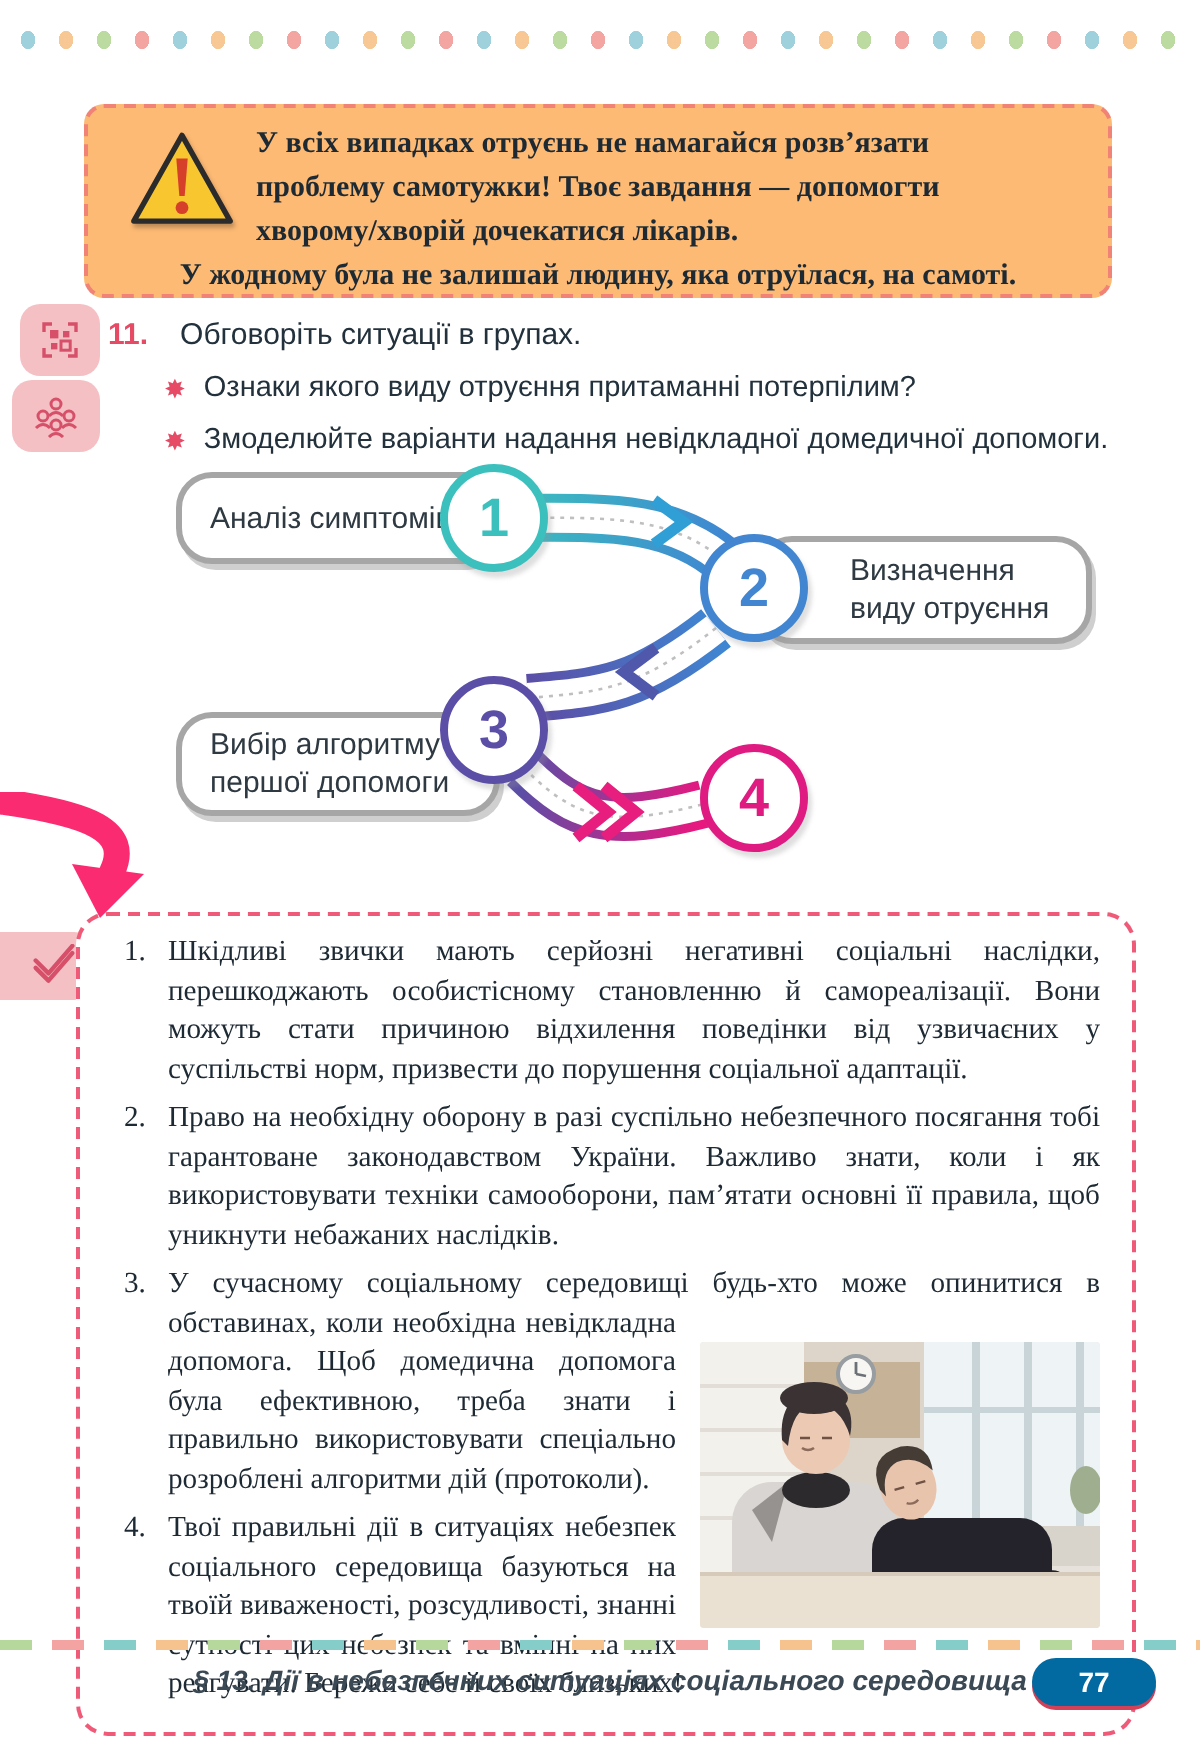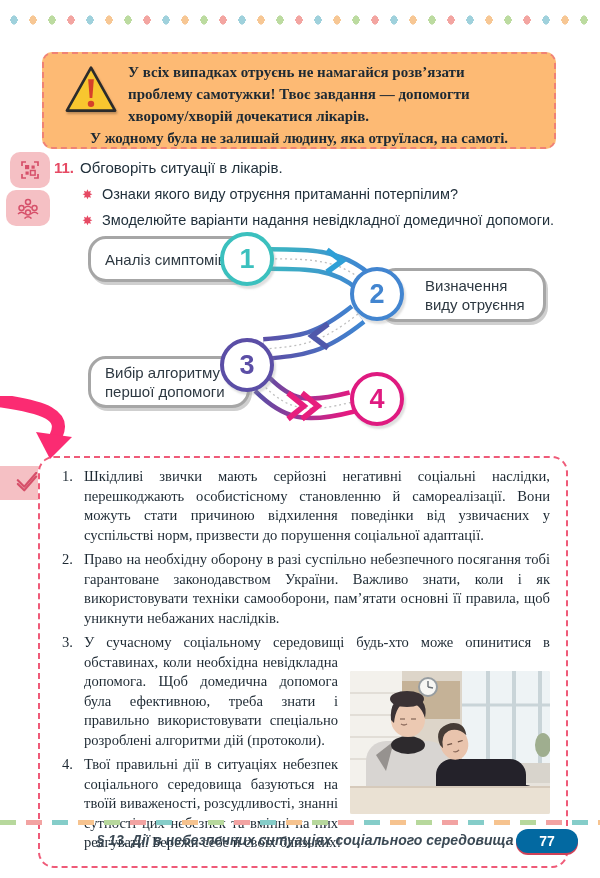--- a/index.html
+++ b/index.html
@@ -29,21 +29,21 @@
 
   
   .tab{position:absolute;background:#f5c0c4;display:flex;align-items:center;justify-content:center;}
   .tab-qr{left:10px;top:152px;width:40px;height:36px;border-radius:10px;}
   .tab-people{left:6px;top:190px;width:44px;height:36px;border-radius:10px;}
   .tab-check{left:0;top:466px;width:54px;height:34px;border-radius:0 17px 17px 0;}
 
   
   .task{position:absolute;left:54px;top:158px;width:512px;}
   .task-head{font-size:15px;line-height:20px;color:#22313c;}
-  .task-num{color:#e64a64;font-weight:700;margin-right:6px;}
+  .task-num{color:#e64a64;font-weight:700;margin-right:16px;}
   .bullet{display:flex;margin:7px 0 0 28px;font-size:14.5px;line-height:19px;color:#22313c;}
   .b-glyph{color:#e64a64;font-size:13px;margin-right:9px;line-height:19px;}
 
   
   .flow{position:absolute;left:0;top:228px;width:600px;height:212px;}
   .fbox{position:absolute;background:#fff;border:3px solid #a6a6a6;border-radius:18px;
     box-shadow:2px 3px 0 #cfcfcf;z-index:1;display:flex;align-items:center;
     font-size:15px;line-height:19px;color:#2e3942;box-sizing:border-box;}
   .fb1{left:88px;top:8px;width:162px;height:46px;padding-left:14px;}
   .fb2{left:378px;top:40px;width:168px;height:54px;padding-left:44px;}
@@ -128,21 +128,21 @@
         <circle cx="18.5" cy="11" r="2.5"></circle>
           <path d="M15 17 q3.5 -3.5 7 0"></path>
         <circle cx="12" cy="15.5" r="2.5"></circle>
           <path d="M8.5 21.5 q3.5 -3.5 7 0"></path>
       </g>
     </svg>
   </div>
 
   <section class="task">
     <div class="task-head">
-      <span class="task-num">11.</span><span class="task-title">Обговоріть ситуації в лікарів.</span>
+      <span class="task-num">11.</span><span class="task-title">Обговоріть ситуації в групах.</span>
     </div>
     <div class="bullet">
       <span class="b-glyph">✸</span>
       <span>Ознаки якого виду отруєння притаманні потерпілим?</span>
     </div>
     <div class="bullet">
       <span class="b-glyph">✸</span>
       <span>Змоделюйте варіанти надання невідкладної домедичної допомоги.</span>
     </div>
   </section>

